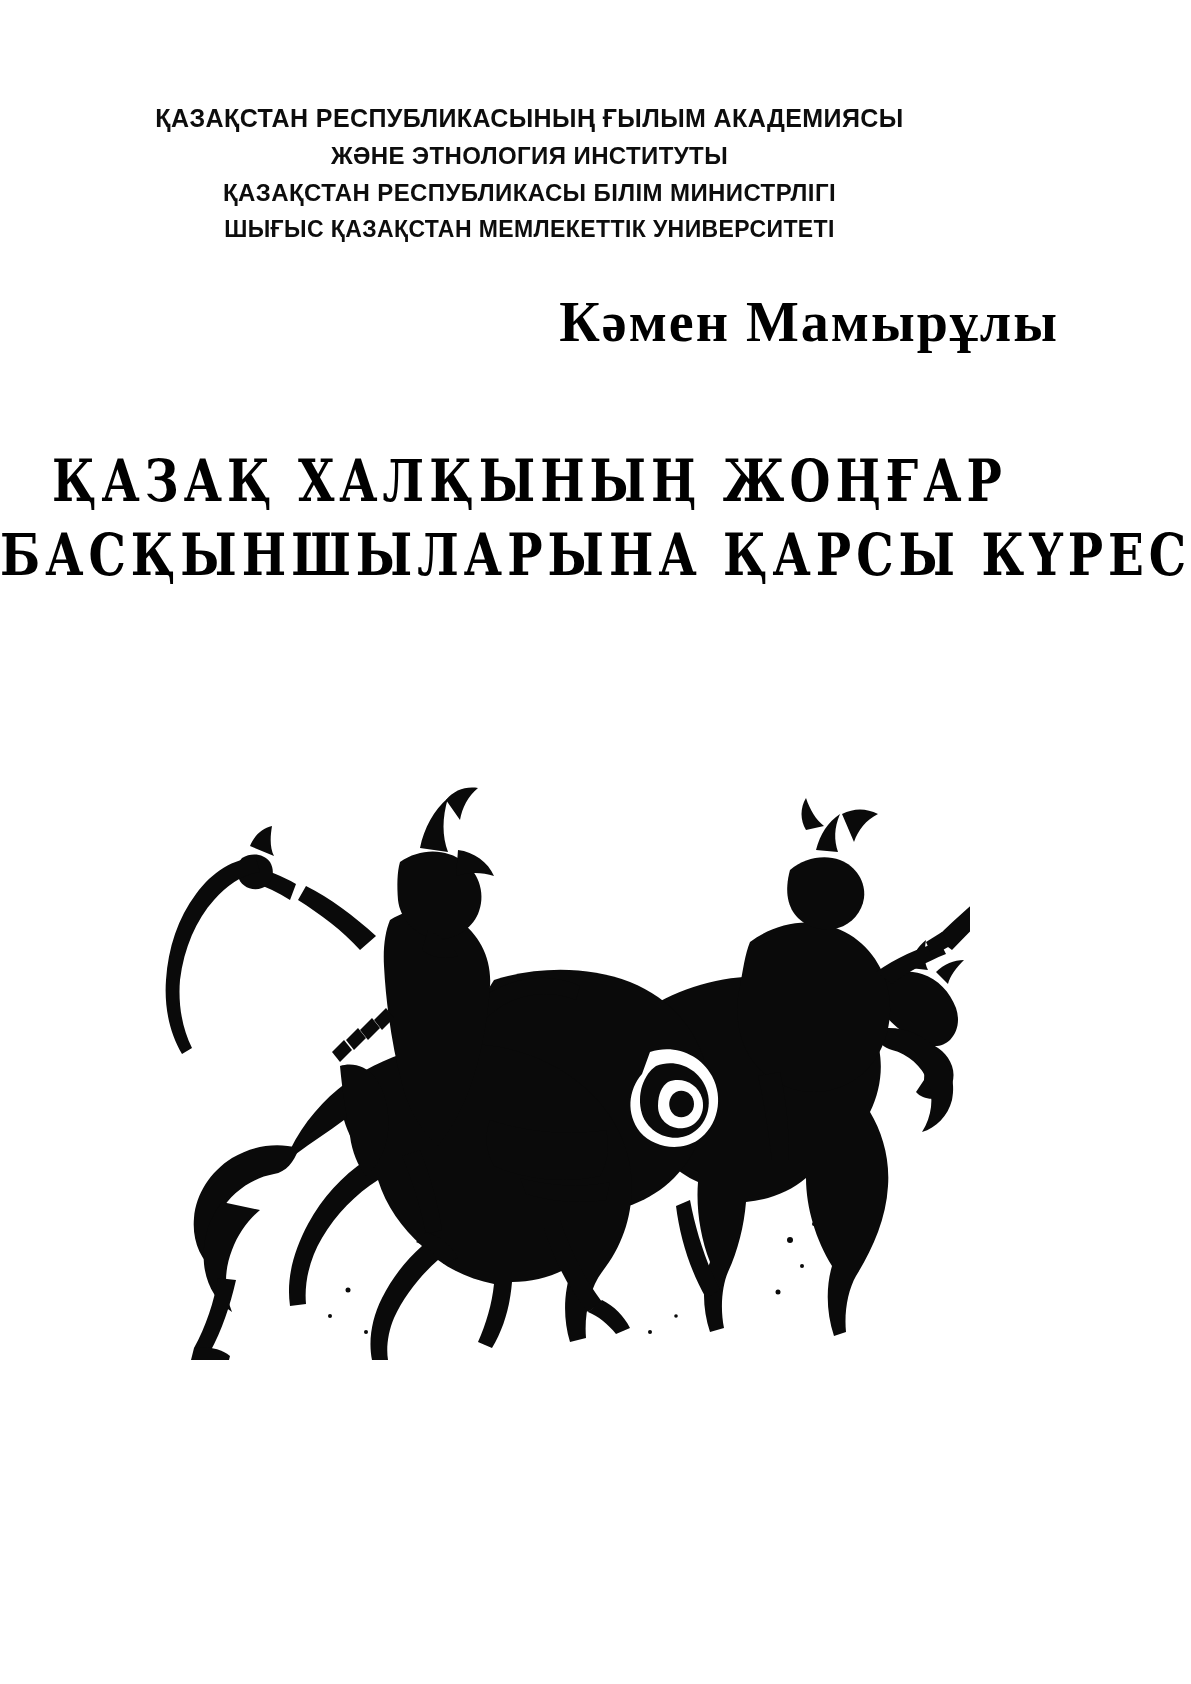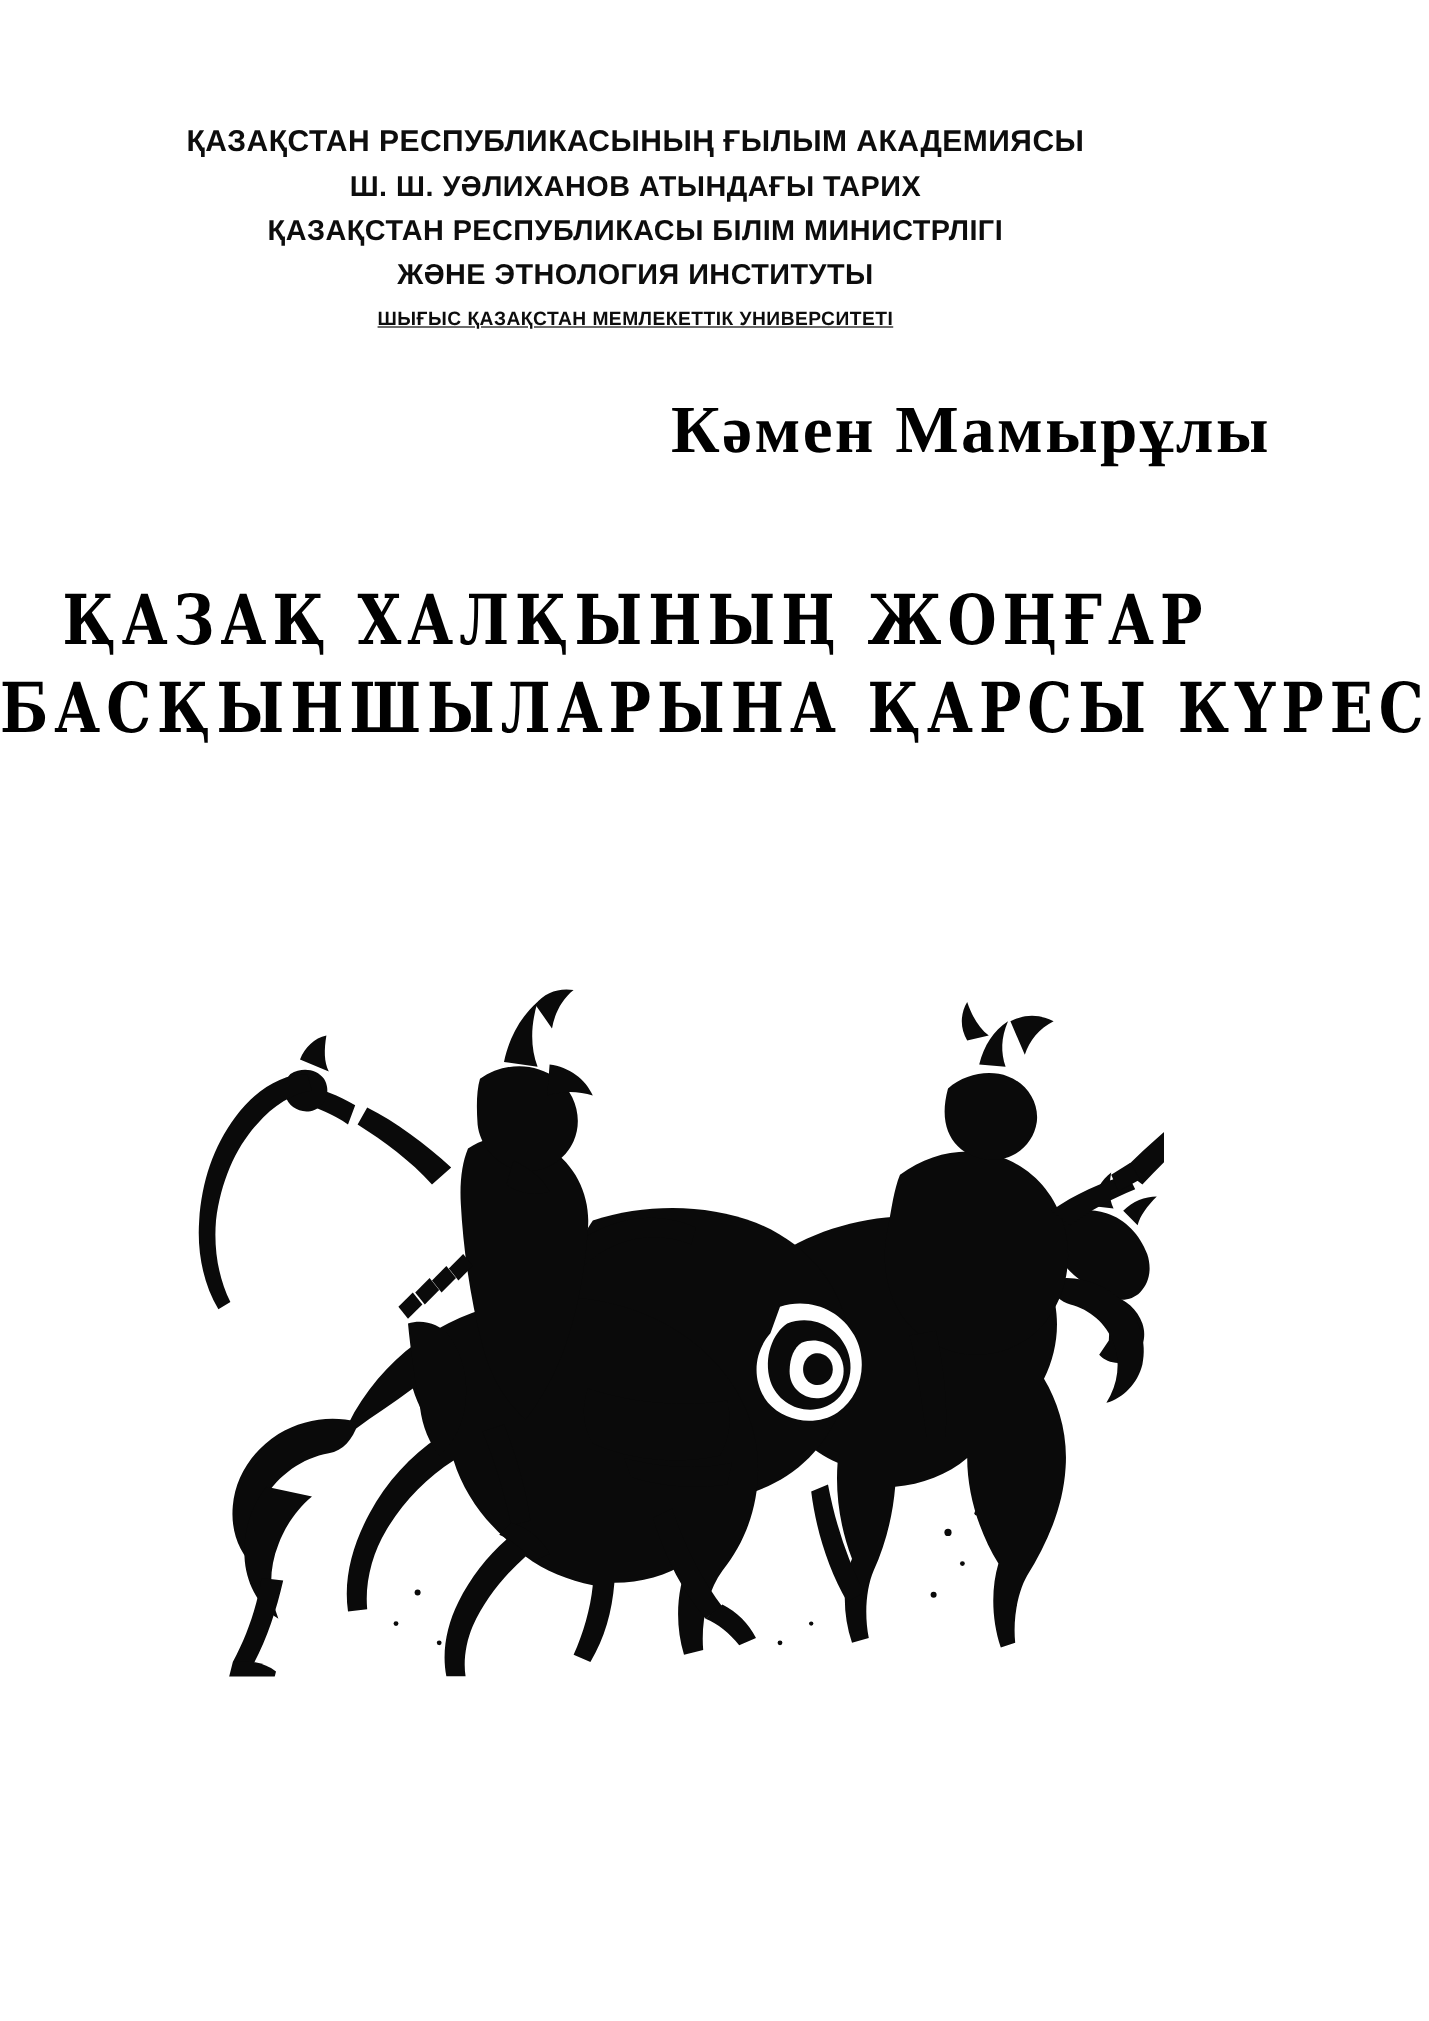--- a/index.html
+++ b/index.html
@@ -30,21 +30,21 @@
   }
   .institution-line {
     font-size: 25px;
     line-height: 37px;
     color: #0d0d0d;
     white-space: nowrap;
   }
   .institution-line.l2 { font-size: 24px; }
   .institution-line.l3 { font-size: 24px; }
   .institution-line.l4 { font-size: 24px; }
-  .institution-line.l5 { font-size: 16px; text-decoration: underline; }
+  .institution-line.l5 { font-size: 23px; }
 
   .author {
     text-align: right;
     font-family: "Liberation Serif", serif;
     font-weight: bold;
     font-size: 56px;
     letter-spacing: 2px;
     margin-top: 42px;
     color: #000000;
   }
@@ -77,23 +77,22 @@
     height: 100%;
   }
 </style>
 </head>
 <body>
 
 <div class="page">
 
   <div class="institution-block">
     <div class="institution-line l1">ҚАЗАҚСТАН РЕСПУБЛИКАСЫНЫҢ ҒЫЛЫМ АКАДЕМИЯСЫ</div>
-    <div class="institution-line l2">Ш. Ш. УӘЛИХАНОВ АТЫНДАҒЫ ТАРИХ</div>
+    <div class="institution-line l3">ЖӘНЕ ЭТНОЛОГИЯ ИНСТИТУТЫ</div>
     <div class="institution-line l4">ҚАЗАҚСТАН РЕСПУБЛИКАСЫ БІЛІМ МИНИСТРЛІГІ</div>
-    <div class="institution-line l3">ЖӘНЕ ЭТНОЛОГИЯ ИНСТИТУТЫ</div>
     <div class="institution-line l5">ШЫҒЫС ҚАЗАҚСТАН МЕМЛЕКЕТТІК УНИВЕРСИТЕТІ</div>
   </div>
 
   <div class="author">Кәмен Мамырұлы</div>
 
   <div class="title-block">
     <div class="title-line">ҚАЗАҚ ХАЛҚЫНЫҢ ЖОҢҒАР</div>
     <div class="title-line">БАСҚЫНШЫЛАРЫНА ҚАРСЫ КҮРЕСІ</div>
   </div>
 

